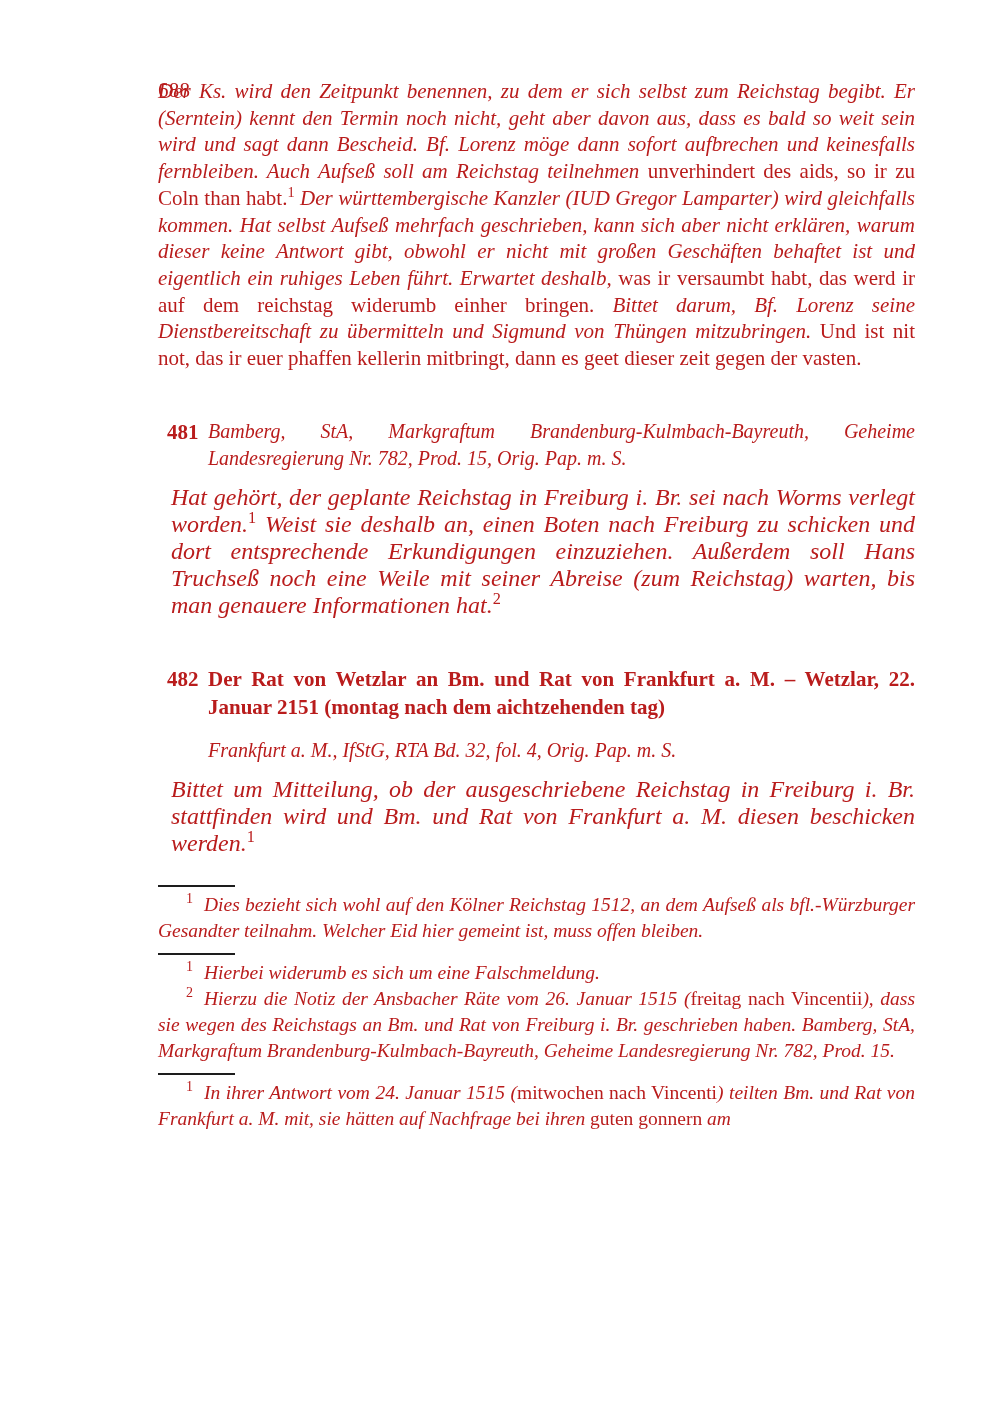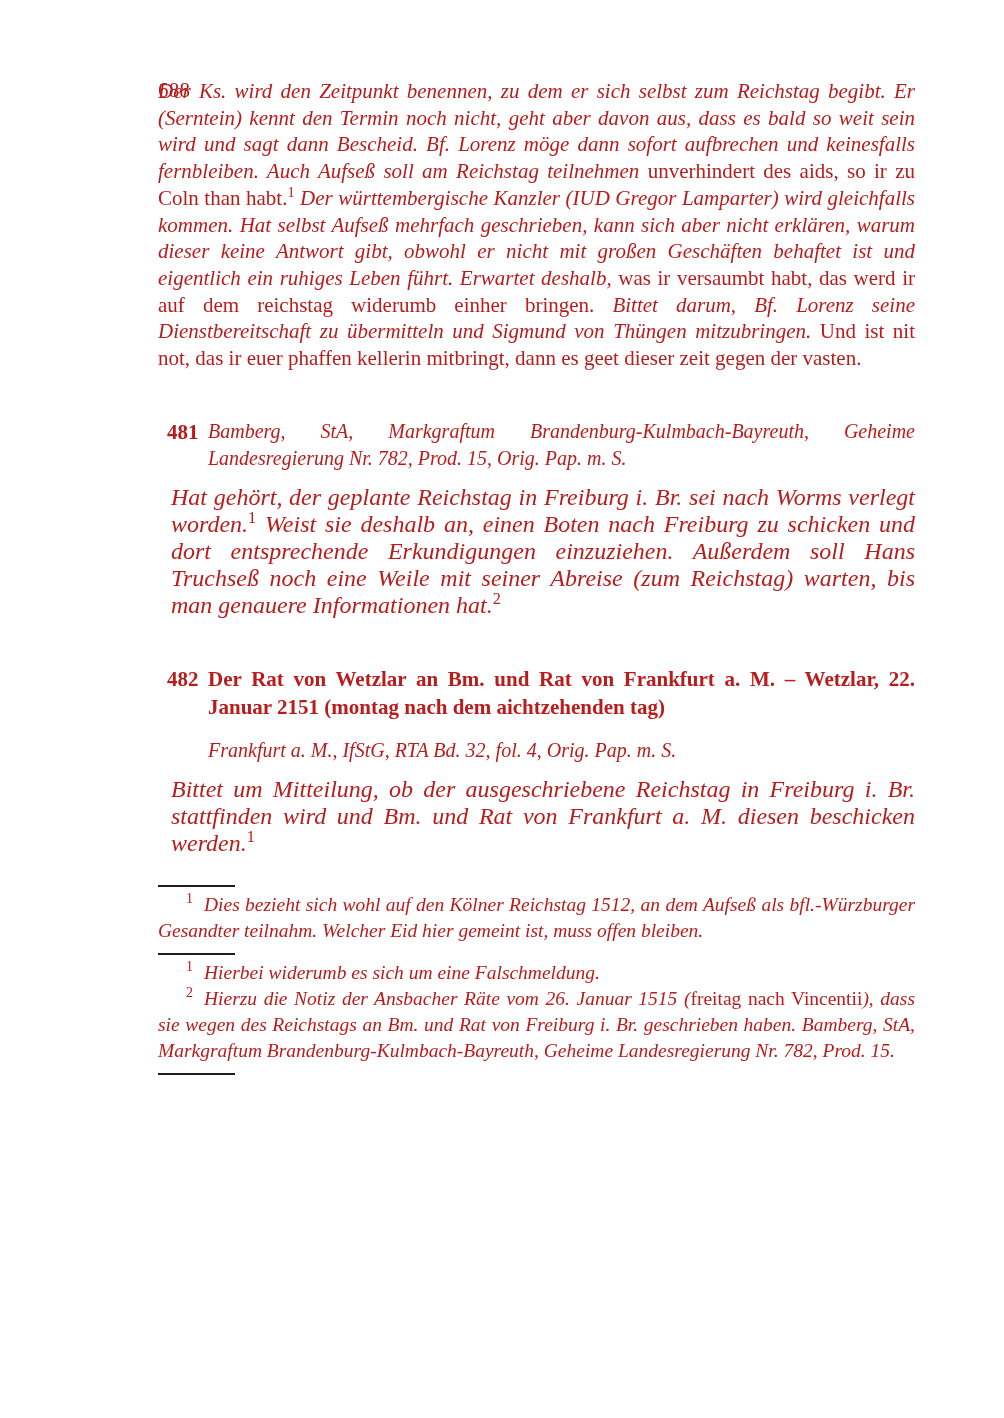--- a/index.html
+++ b/index.html
@@ -130,17 +130,18 @@
       </div>
 
       <div class="fn-group">
         <hr class="fn-rule">
         <p class="fn"><sup class="fn-num">1</sup><span><span class="it">Hierbei widerumb es sich um eine Falschmeldung.</span></span></p>
         <p class="fn"><sup class="fn-num">2</sup><span><span class="it">Hierzu die Notiz der Ansbacher Räte vom 26. Januar 1515 (</span><span class="roman">freitag nach Vincentii</span><span class="it">), dass sie wegen des Reichstags an Bm. und Rat von Freiburg i. Br. geschrieben haben. Bamberg, StA, Markgraftum Brandenburg-Kulmbach-Bayreuth, Geheime Landesregierung Nr. 782, Prod. 15.</span></span></p>
       </div>
 
       <div class="fn-group">
         <hr class="fn-rule">
+        <p class="fn"><sup class="fn-num">1</sup><span><span class="it">In ihrer Antwort vom 24. Januar 1515 (</span><span class="roman">mitwochen nach Vincenti</span><span class="it">) teilten Bm. und Rat von Frankfurt a. M. mit, sie hätten auf Nachfrage bei ihren </span><span class="roman">guten gonnern</span><span class="it"> am</span></span></p>
       </div>
 
     </div>
   </div>
 </div>
 
 </body></html>

